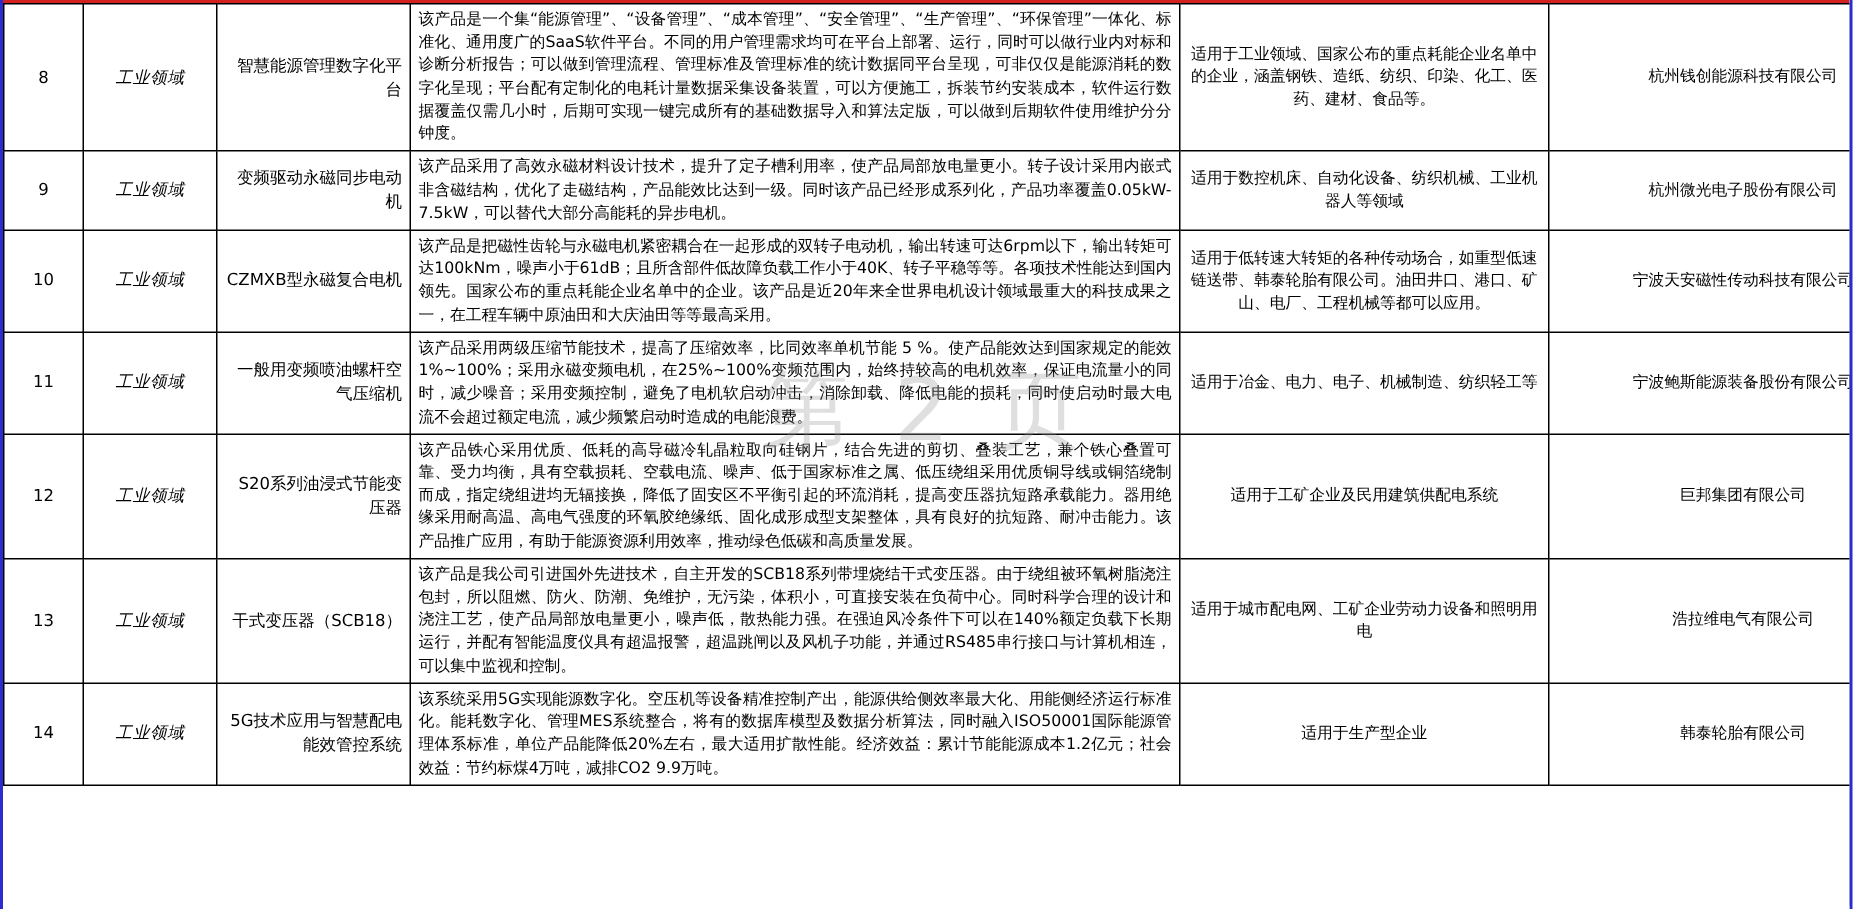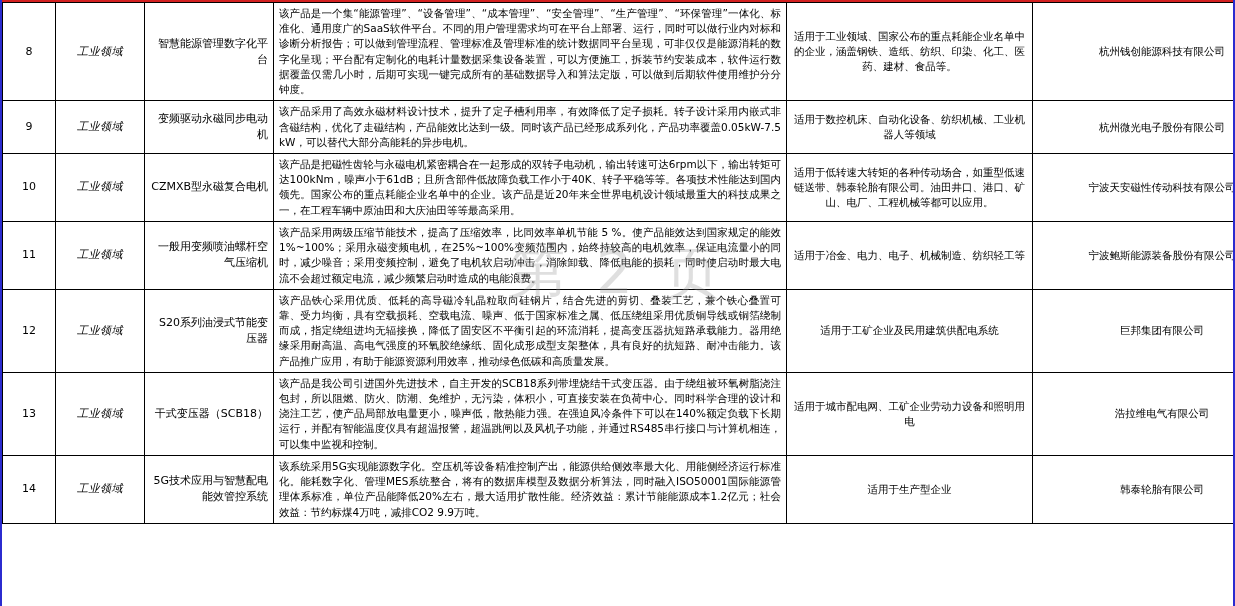--- a/index.html
+++ b/index.html
@@ -116,21 +116,21 @@
         <td class="c-field">工业领域</td>
         <td class="c-name">智慧能源管理数字化平台</td>
         <td class="c-desc">该产品是一个集“能源管理”、“设备管理”、“成本管理”、“安全管理”、“生产管理”、“环保管理”一体化、标准化、通用度广的SaaS软件平台。不同的用户管理需求均可在平台上部署、运行，同时可以做行业内对标和诊断分析报告；可以做到管理流程、管理标准及管理标准的统计数据同平台呈现，可非仅仅是能源消耗的数字化呈现；平台配有定制化的电耗计量数据采集设备装置，可以方便施工，拆装节约安装成本，软件运行数据覆盖仅需几小时，后期可实现一键完成所有的基础数据导入和算法定版，可以做到后期软件使用维护分分钟度。</td>
         <td class="c-apply">适用于工业领域、国家公布的重点耗能企业名单中的企业，涵盖钢铁、造纸、纺织、印染、化工、医药、建材、食品等。</td>
         <td class="c-company">杭州钱创能源科技有限公司</td>
       </tr>
       <tr>
         <td class="c-idx">9</td>
         <td class="c-field">工业领域</td>
         <td class="c-name">变频驱动永磁同步电动机</td>
-        <td class="c-desc">该产品采用了高效永磁材料设计技术，提升了定子槽利用率，有效降低了定子损耗。转子设计采用内嵌式非含磁结构，优化了走磁结构，产品能效比达到一级。同时该产品已经形成系列化，产品功率覆盖0.05kW-7.5kW，可以替代大部分高能耗的异步电机。</td>
+        <td class="c-desc">该产品采用了高效永磁材料设计技术，提升了定子槽利用率，使产品局部放电量更小。转子设计采用内嵌式非含磁结构，优化了走磁结构，产品能效比达到一级。同时该产品已经形成系列化，产品功率覆盖0.05kW-7.5kW，可以替代大部分高能耗的异步电机。</td>
         <td class="c-apply">适用于数控机床、自动化设备、纺织机械、工业机器人等领域</td>
         <td class="c-company">杭州微光电子股份有限公司</td>
       </tr>
       <tr>
         <td class="c-idx">10</td>
         <td class="c-field">工业领域</td>
         <td class="c-name">CZMXB型永磁复合电机</td>
         <td class="c-desc">该产品是把磁性齿轮与永磁电机紧密耦合在一起形成的双转子电动机，输出转速可达6rpm以下，输出转矩可达100kNm，噪声小于61dB；且所含部件低故障负载工作小于40K、转子平稳等等。各项技术性能达到国内领先。国家公布的重点耗能企业名单中的企业。该产品是近20年来全世界电机设计领域最重大的科技成果之一，在工程车辆中原油田和大庆油田等等最高采用。</td>
         <td class="c-apply">适用于低转速大转矩的各种传动场合，如重型低速链送带、韩泰轮胎有限公司。油田井口、港口、矿山、电厂、工程机械等都可以应用。</td>
         <td class="c-company">宁波天安磁性传动科技有限公司</td>

